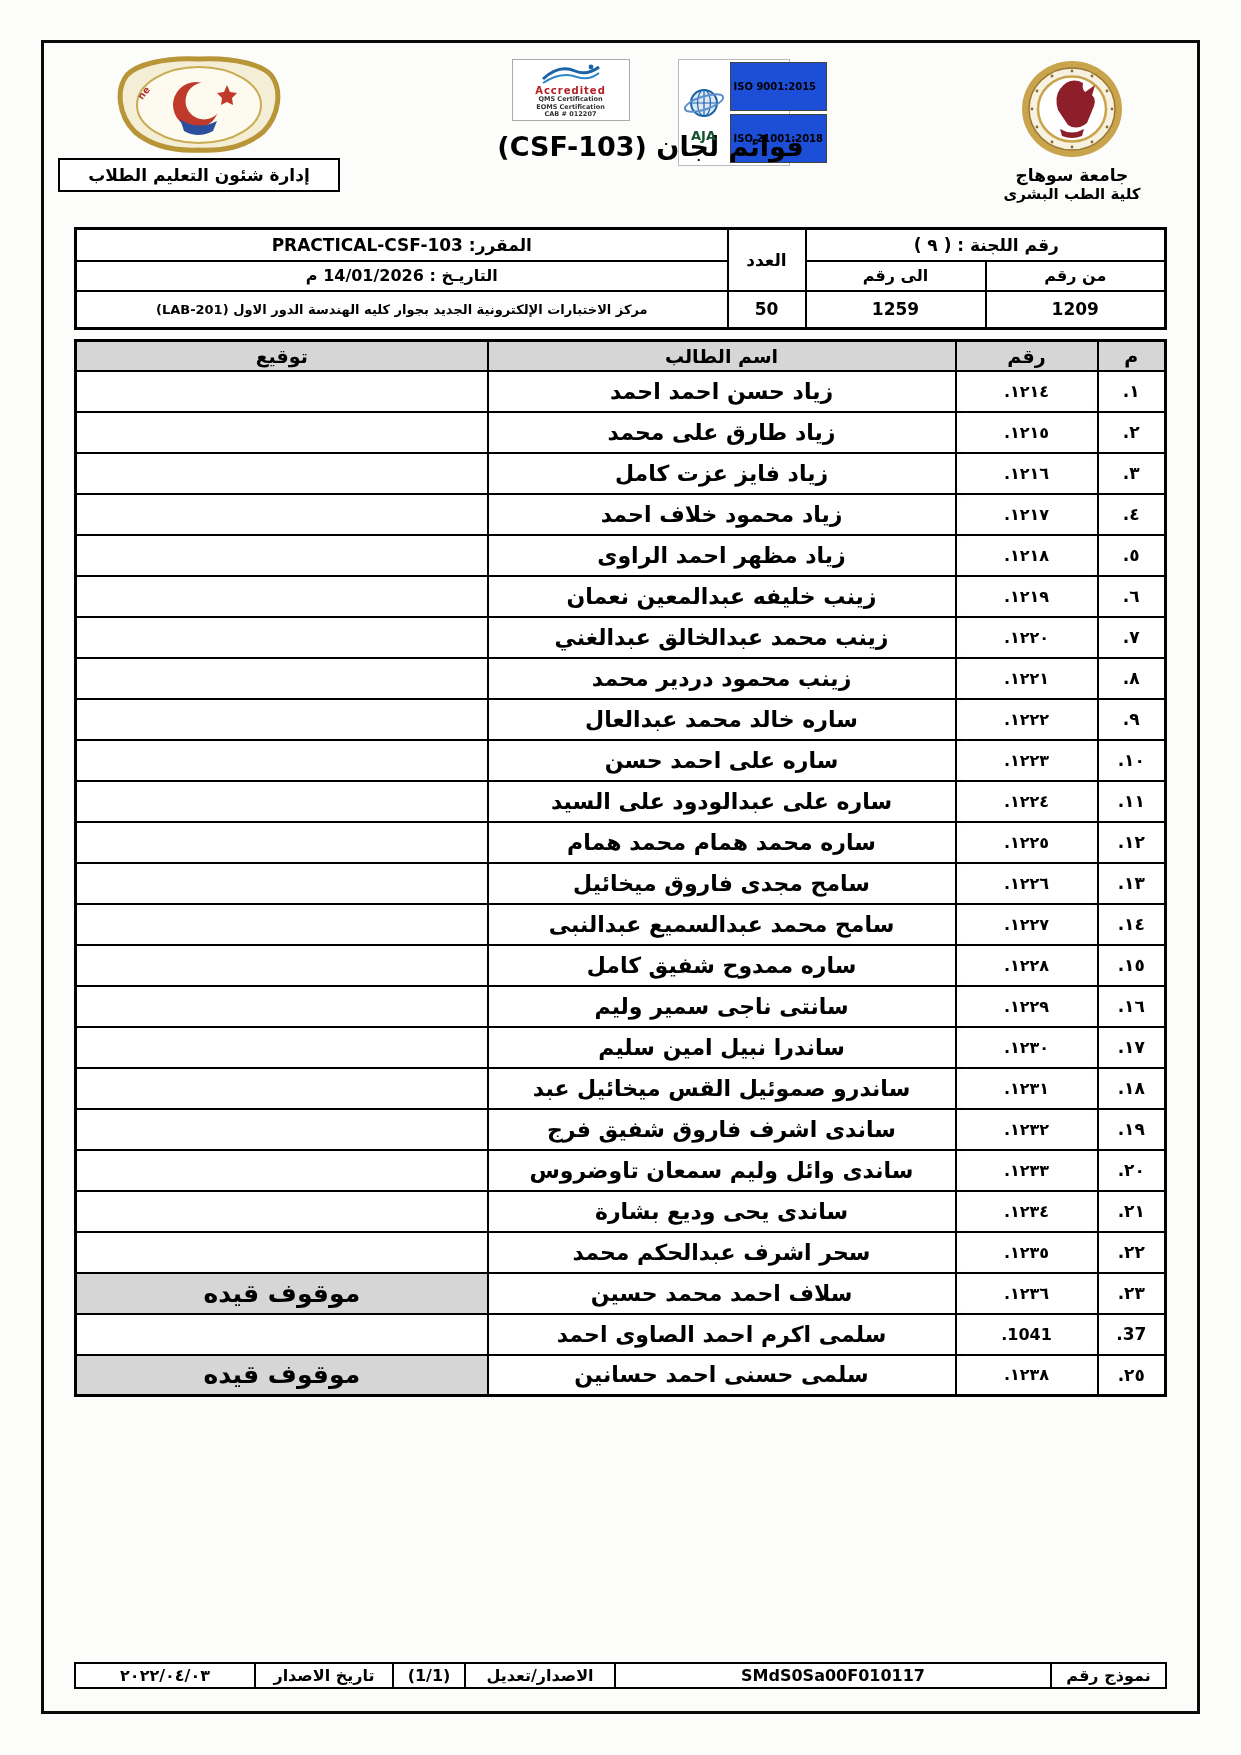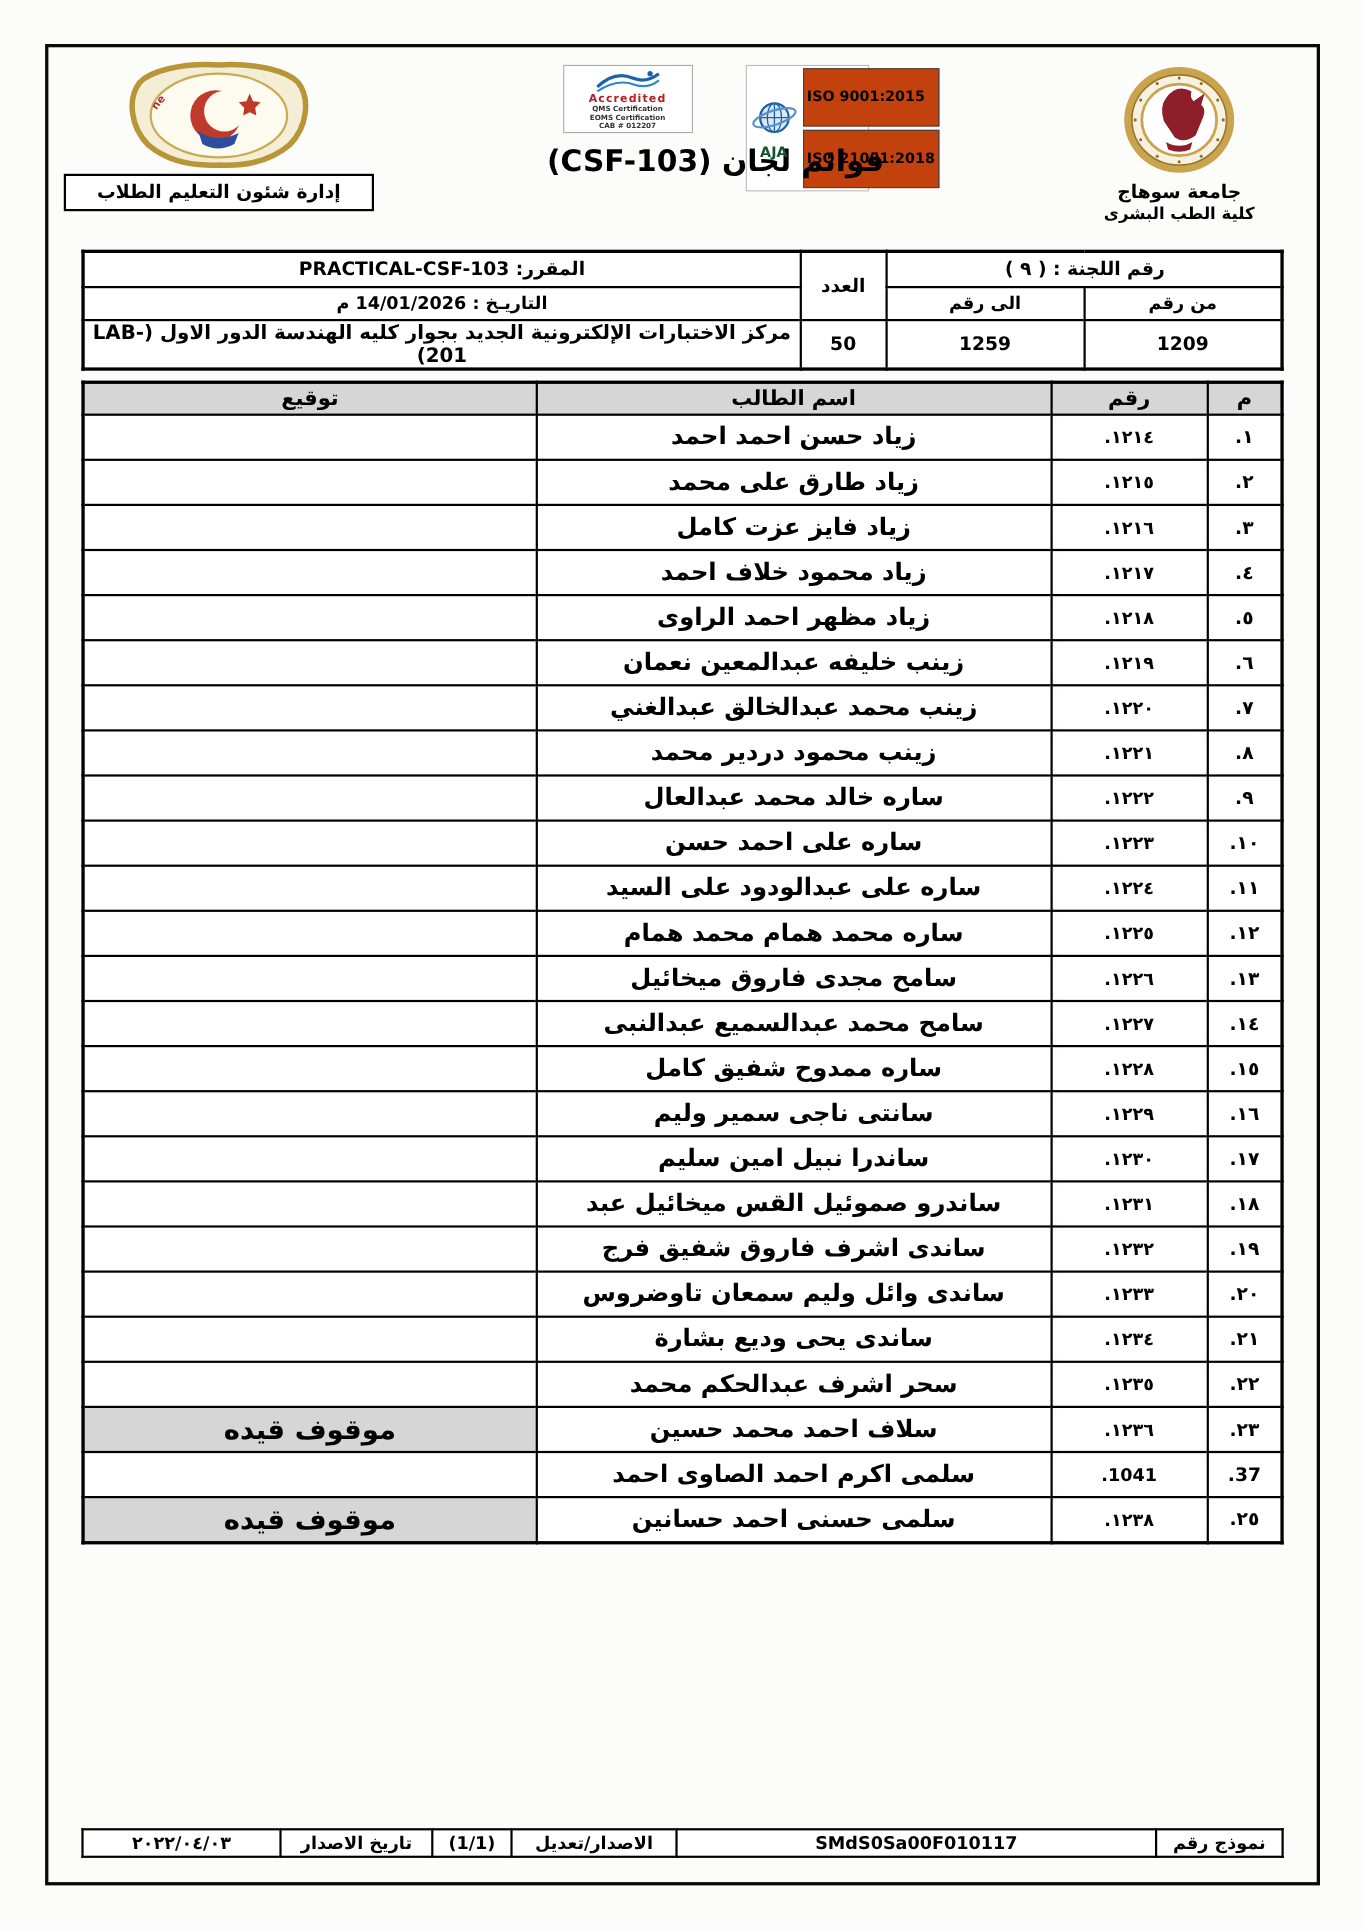--- a/index.html
+++ b/index.html
@@ -30,39 +30,39 @@
     width:118px; border:1px solid #aaa; background:#fff;
     display:flex; flex-direction:column; align-items:center; padding:2px 2px 1px;
   }
   .egac-acc { color:#b32025; font-weight:bold; font-size:10px; letter-spacing:1px; line-height:10px; }
   .egac-small { font-size:6.5px; color:#333; line-height:7.5px; font-weight:bold; }
 
   .aja-box { width:112px; border:1px solid #bbb; background:#fff; display:flex; direction:ltr; align-items:center; padding:2px; gap:3px; }
   .aja-globe { position:relative; width:46px; text-align:center; }
   .aja-name { font-size:13px; font-weight:bold; color:#14532d; line-height:10px; }
   .aja-isos { display:flex; flex-direction:column; gap:3px; }
-  .iso-chip { border:1px solid #444; background:#c2410c; font-size:13px; font-weight:bold; padding:18px 3px; white-space:nowrap; }
+  .iso-chip { border:1px solid #444; background:#1d4ed8; font-size:10px; font-weight:bold; padding:18px 3px; white-space:nowrap; }
 
   .title1 { font-size:27px; font-weight:bold; margin-top:6px; }
   .title2 { font-size:27px; font-weight:bold; margin-top:2px; }
 
   .hdr-admin { width:250px; display:flex; flex-direction:column; align-items:center; }
   .admin-box {
     margin-top:5px; border:2.5px solid #000; background:#fff;
     font-size:17px; font-weight:bold; padding:5px 28px; white-space:nowrap;
   }
 
   
   table.info { width:100%; border-collapse:collapse; margin-top:2px; border:3px solid #000; }
   table.info td { border:2px solid #000; font-weight:bold; text-align:center; vertical-align:middle; background:#fff; }
   .info-r1 td { height:32px; font-size:17px; }
   .info-r2 td { height:30px; font-size:16px; }
   .info-r3 td { height:38px; font-size:17px; }
   td.committee { text-align:right; padding-left:8px; padding-right:6px; }
-  td.location { font-size:18px; }
+  td.location { font-size:13px; }
   td.ltrnum { direction:ltr; }
 
   
   table.students { width:100%; border-collapse:collapse; margin-top:9px; border:3px solid #000; }
   table.students th {
     background:#d6d6d6; border:2px solid #000; height:30px;
     font-size:19px; font-weight:bold; text-align:center;
   }
   table.students td {
     border:2px solid #000; height:41px; text-align:center; vertical-align:middle; background:#fff;

